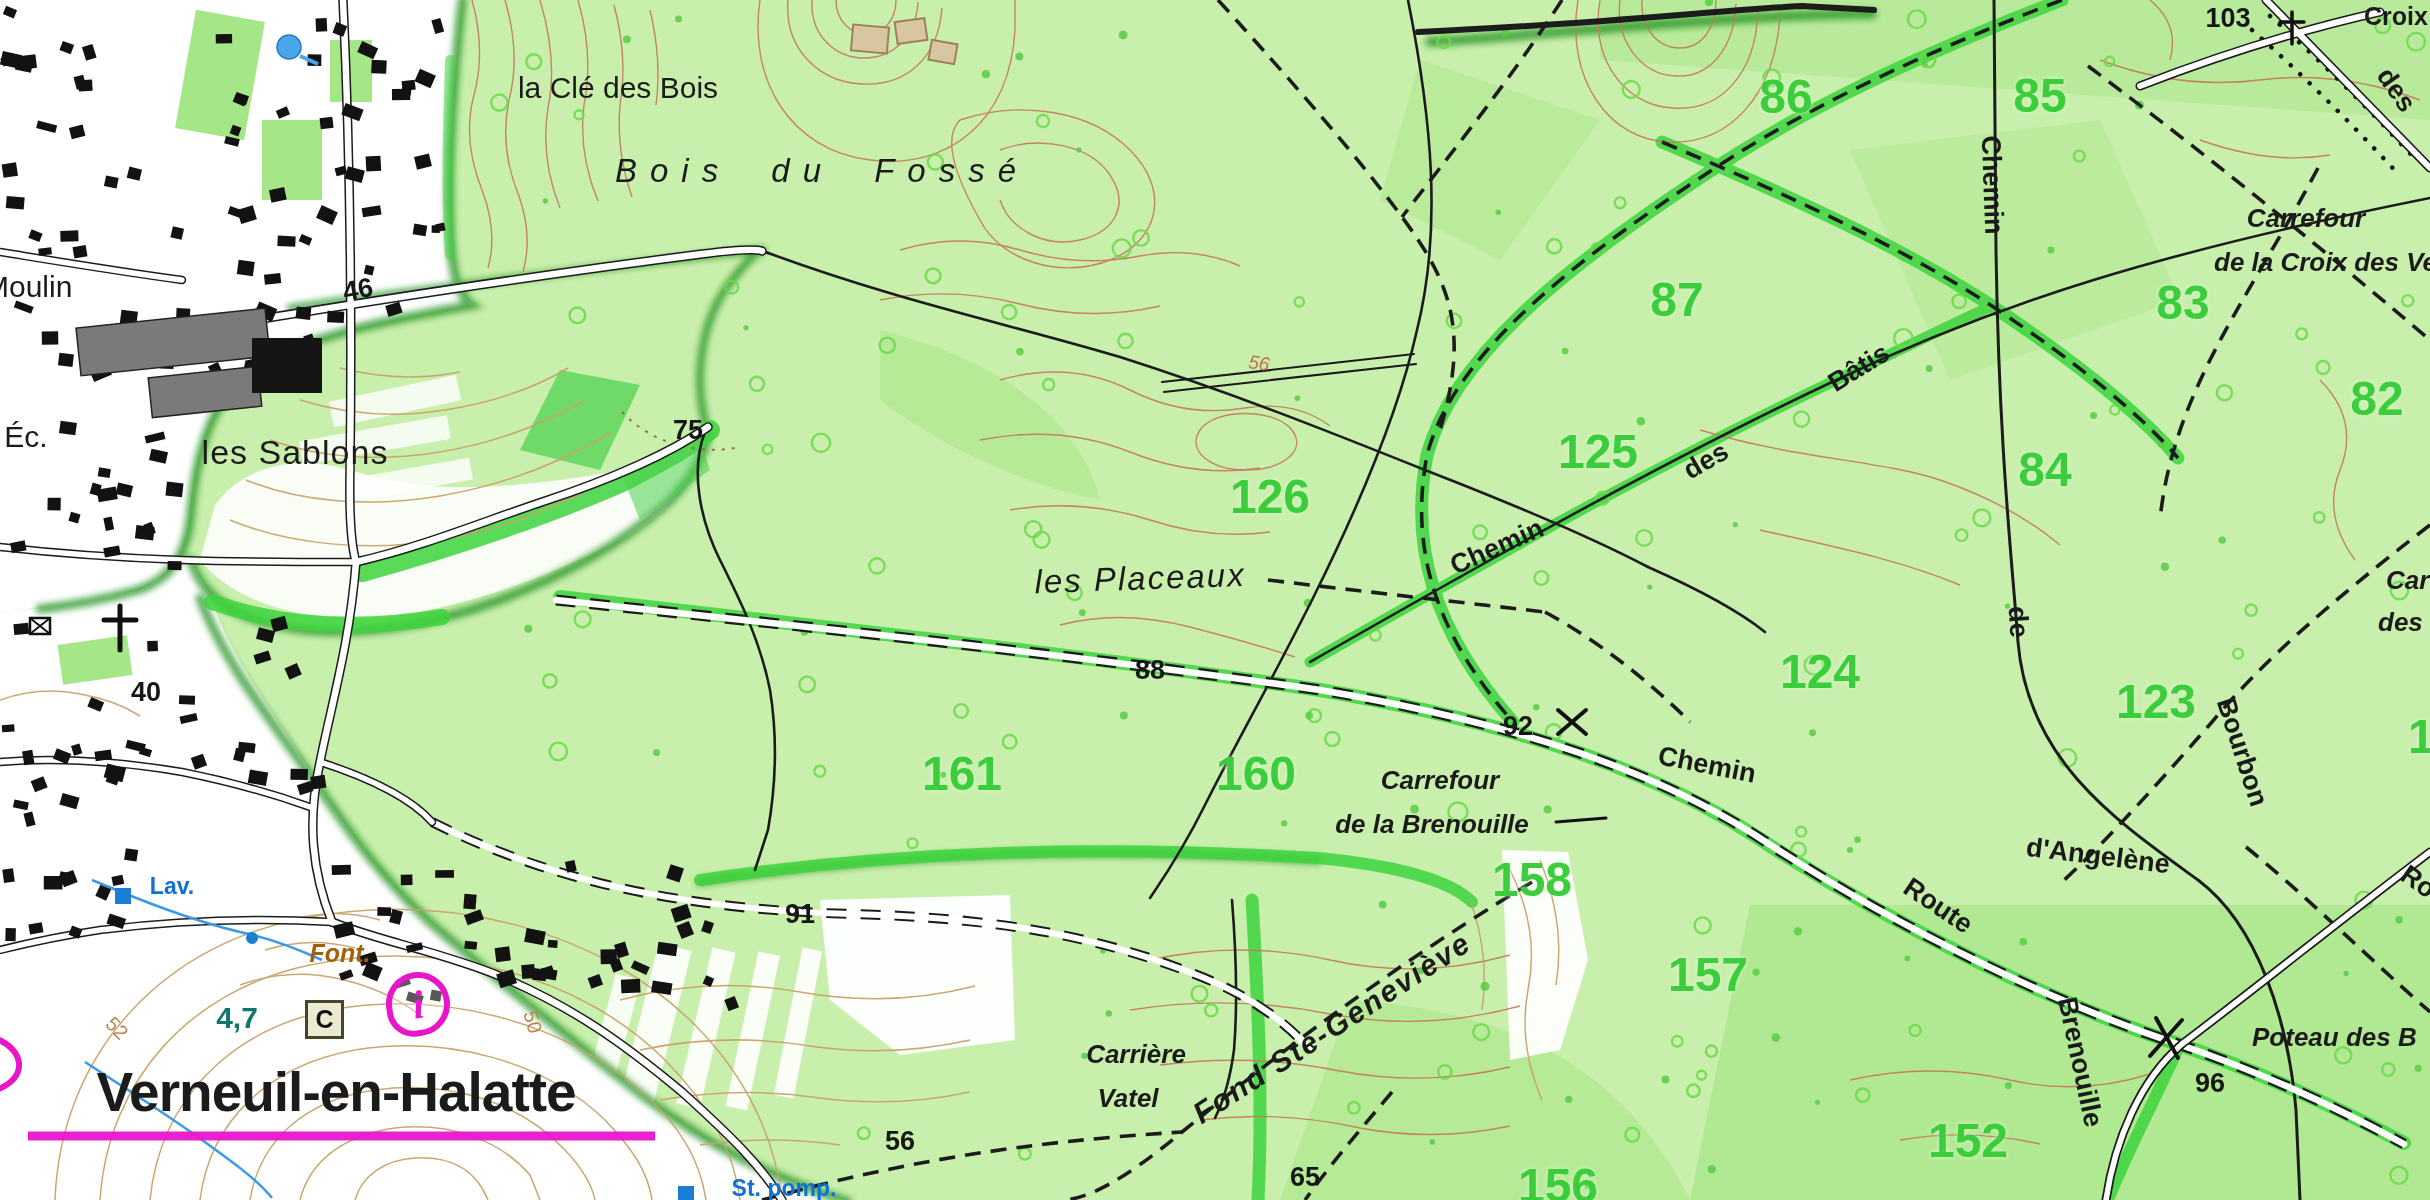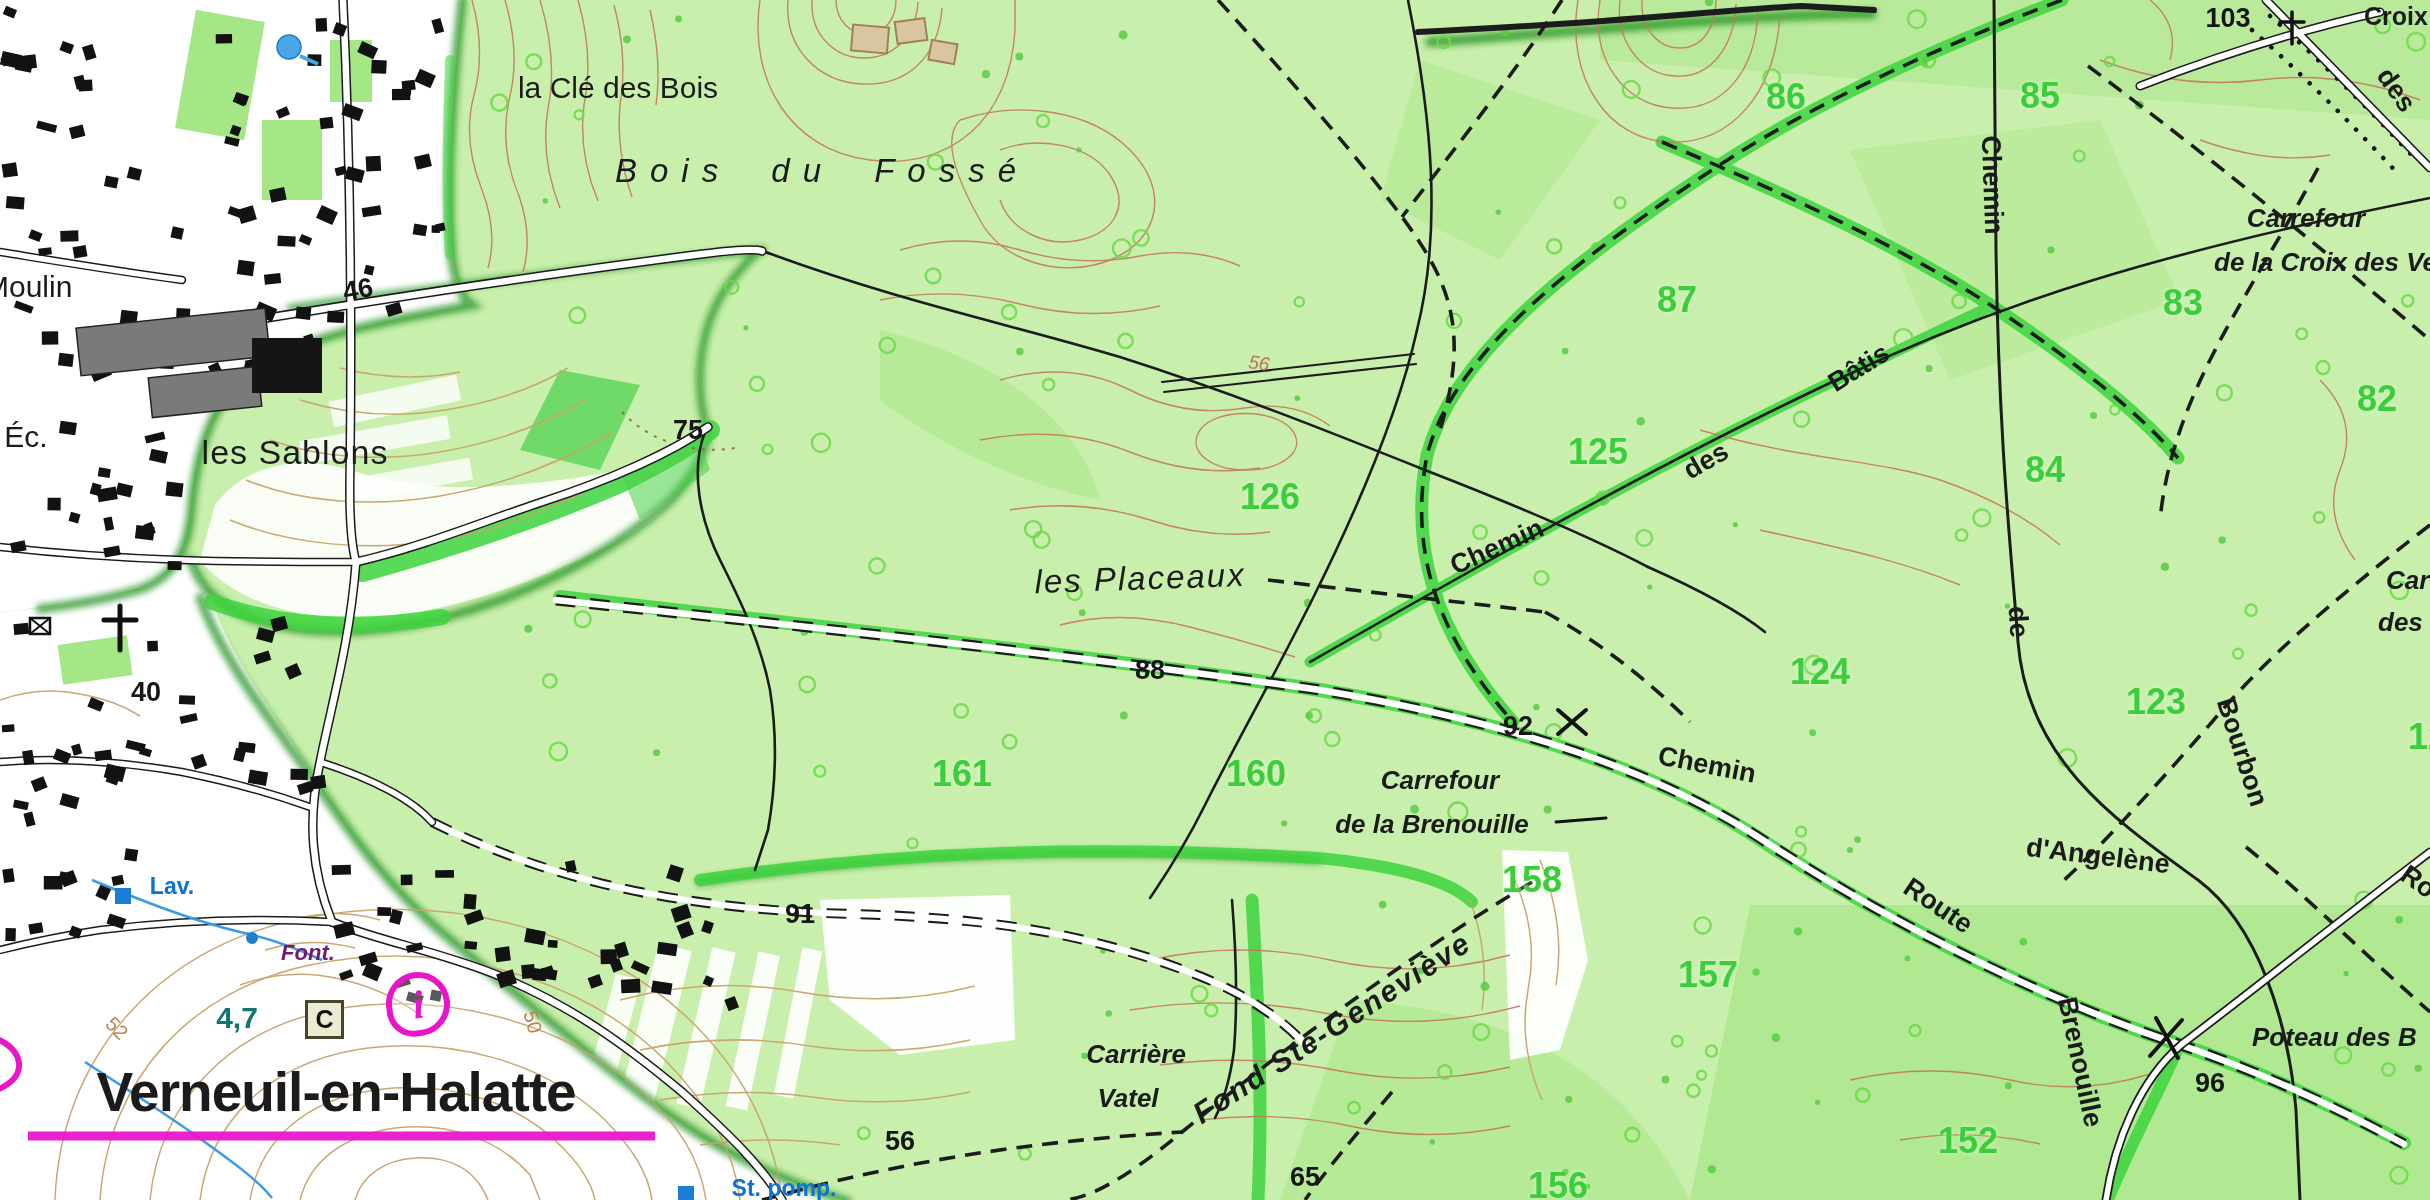--- a/index.html
+++ b/index.html
@@ -9,26 +9,26 @@
   #labels{position:absolute;left:0;top:0;width:100%;height:100%;}
   .lbl{position:absolute;white-space:nowrap;color:#1b1b1b;line-height:1;}
   .place{font-size:30px;}
   .place-lg{font-size:34px;letter-spacing:1px;text-align:right;}
   .wood{font-style:italic;font-size:33px;letter-spacing:13px;word-spacing:18px;}
   .lieu{font-style:italic;font-size:33px;letter-spacing:2px;}
   .town{font-weight:bold;font-size:55px;letter-spacing:-1px;}
   .carrefour{font-weight:bold;font-style:italic;font-size:26px;}
   .carrefour-lg{font-weight:bold;font-style:italic;font-size:30px;letter-spacing:2px;}
   .croix{font-weight:bold;font-size:25px;}
-  .parcel{font-weight:bold;font-size:36px;color:#3ccd3c;text-shadow:0 0 5px rgba(230,255,220,.7);}
+  .parcel{font-weight:bold;font-size:48px;color:#3ccd3c;text-shadow:0 0 5px rgba(230,255,220,.7);}
   .spot{font-size:27px;font-weight:600;color:#161616;}
   .spot-b{font-size:30px;font-weight:700;color:#0f766e;}
   .road{font-size:27px;font-weight:600;color:#1a1a1a;}
   .blue{color:#0e72d2;font-weight:bold;font-size:23px;}
-  .blue-i{color:#701a75;font-weight:bold;font-style:italic;font-size:22px;}
+  .blue-i{color:#a16207;font-weight:bold;font-style:italic;font-size:25px;margin-left:32px;}
   .contour-lbl{color:#b8874f;font-size:20px;}
   .contour-sal{color:#c07055;font-size:19px;font-style:italic;}
   .poi{position:absolute;display:flex;align-items:center;justify-content:center;}
   #info-icon{left:386px;top:972px;width:52px;height:52px;border:6px solid #e815cb;
      border-radius:50% 50% 50% 42%;background:rgba(255,255,255,.3);
      font:italic bold 40px "Liberation Serif",serif;color:#e815cb;transform:rotate(-8deg);}
   #c-box{left:305px;top:1000px;width:33px;height:33px;border:3px solid #44452c;background:#edead2;
      font:bold 25px "Liberation Sans",sans-serif;color:#111;}
 </style>
 </head>

